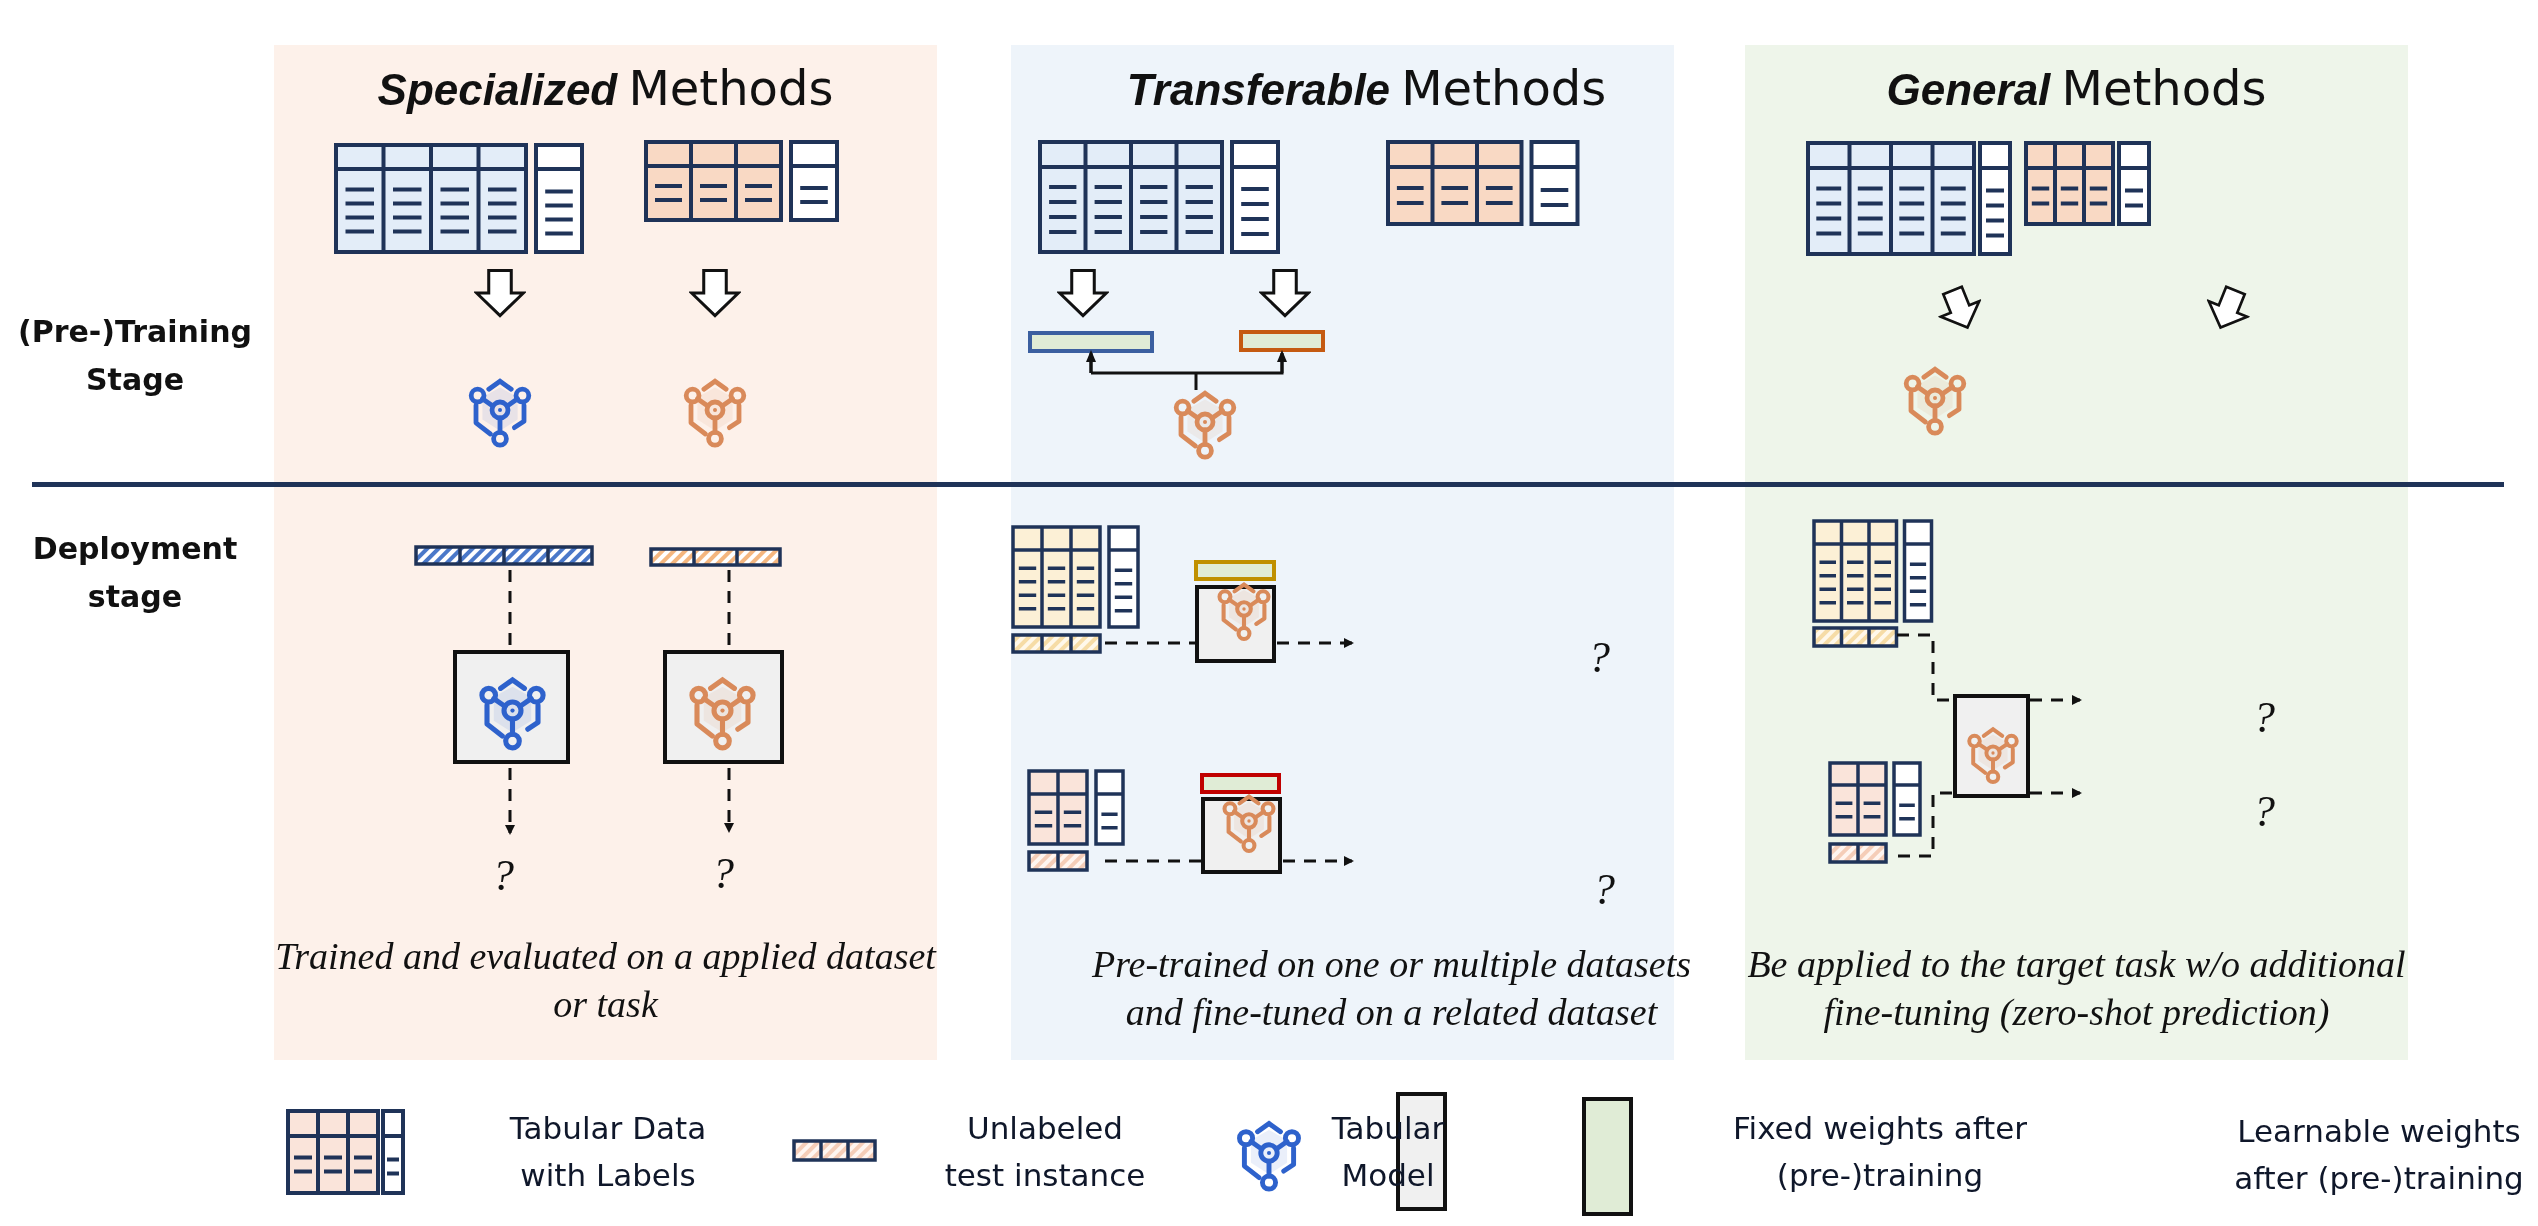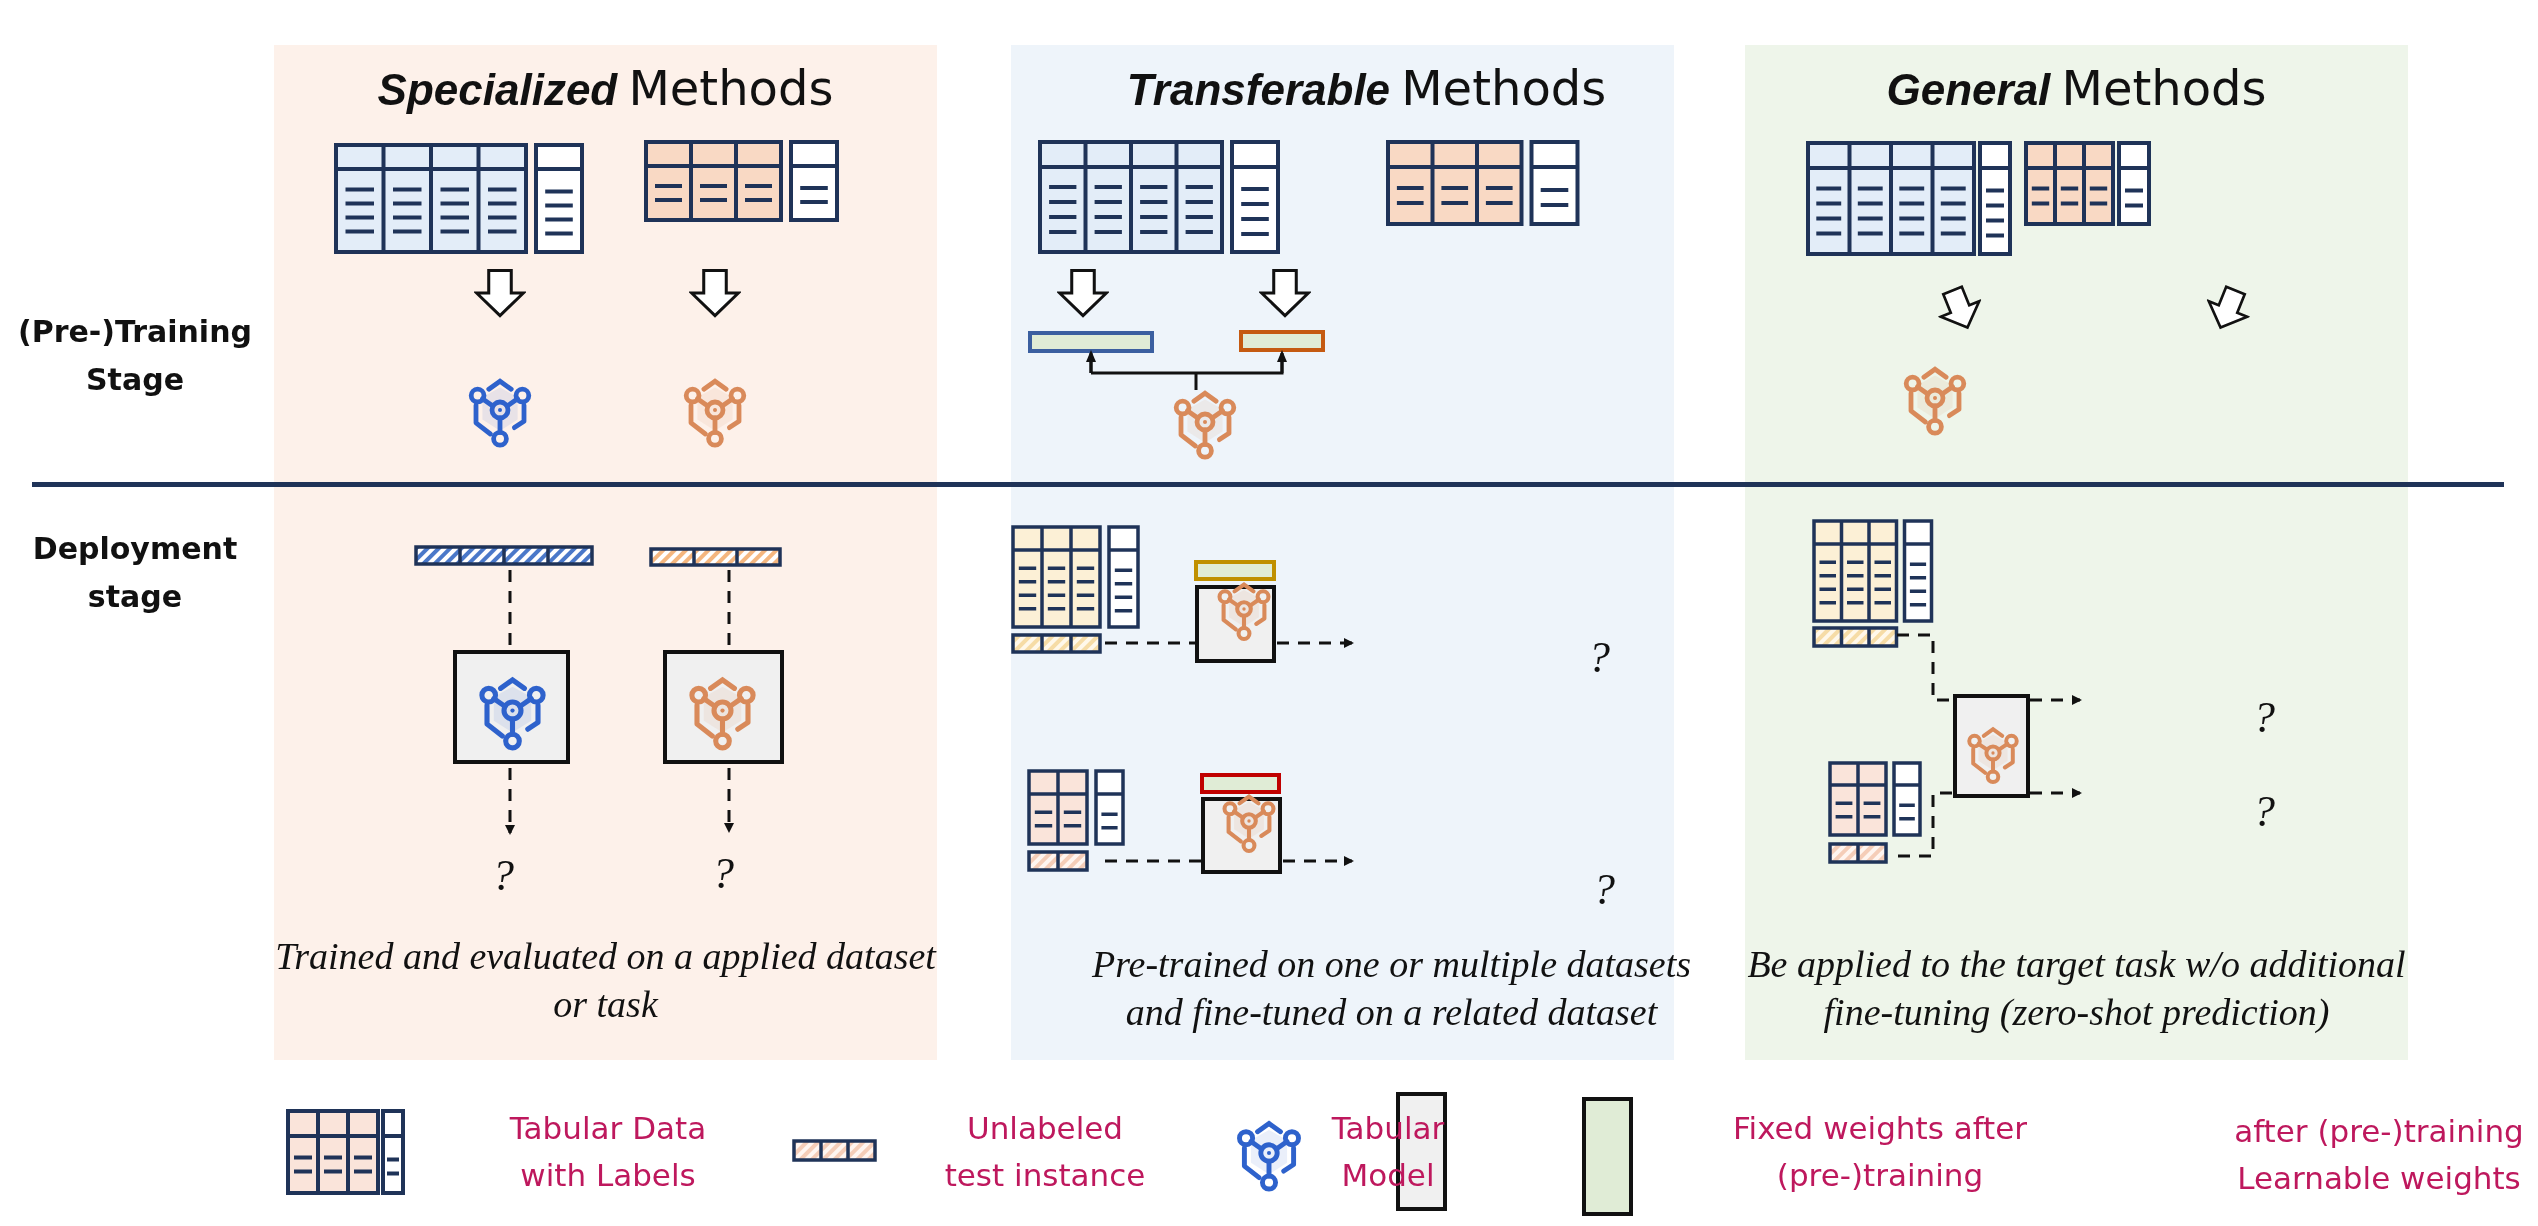--- a/index.html
+++ b/index.html
@@ -7,21 +7,21 @@
   .panel { position:absolute; top:45px; height:1015px; width:663px; }
   .p-spec { left:274px; background:#fdf1ea; }
   .p-trans { left:1011px; background:#eef4fa; }
   .p-gen { left:1745px; background:#eef5ea; }
   .ptitle { position:absolute; top:60px; width:663px; text-align:center; font-size:40px; color:#111; }
   .ptitle .em { font-family:Liberation Sans, sans-serif; font-style:italic; font-weight:bold; font-size:44px; }
   .ptitle .rest { font-family:"DejaVu Sans", sans-serif; font-size:48px; }
   .stage-label { position:absolute; font-family:"DejaVu Sans", sans-serif; font-weight:bold; font-size:30px; color:#111; text-align:center; line-height:48px; }
   .divider { position:absolute; left:32px; top:482px; width:2472px; height:5px; background:#1f3358; }
   .caption { position:absolute; font-family:"Liberation Serif", serif; font-style:italic; font-size:38px; color:#111; text-align:center; line-height:48px; }
-  .legend-text { position:absolute; font-family:"DejaVu Sans", sans-serif; font-size:31px; color:#be185d; text-align:center; line-height:47px; }
+  .legend-text { position:absolute; font-family:"DejaVu Sans", sans-serif; font-size:31px; color:#0f172a; text-align:center; line-height:47px; }
   .qmark { position:absolute; font-family:"Liberation Serif", serif; font-style:italic; font-size:44px; color:#111; }
   svg { position:absolute; overflow:visible; }
 </style>
 </head>
 <body>
 
 <div class="panel p-spec"></div>
 <div class="panel p-trans"></div>
 <div class="panel p-gen"></div>
 
@@ -440,15 +440,15 @@
 </div>
 <div class="legend-text" style="left:1308px; top:1105px; width:160px;">
   <div>Tabular</div>
   <div>Model</div>
 </div>
 <div class="legend-text" style="left:1720px; top:1105px; width:320px;">
   <div>Fixed weights after</div>
   <div>(pre-)training</div>
 </div>
 <div class="legend-text" style="left:2220px; top:1108px; width:318px;">
+  <div>Learnable weights</div>
   <div>after (pre-)training</div>
-  <div>Learnable weights</div>
 </div>
 
 </body></html>

